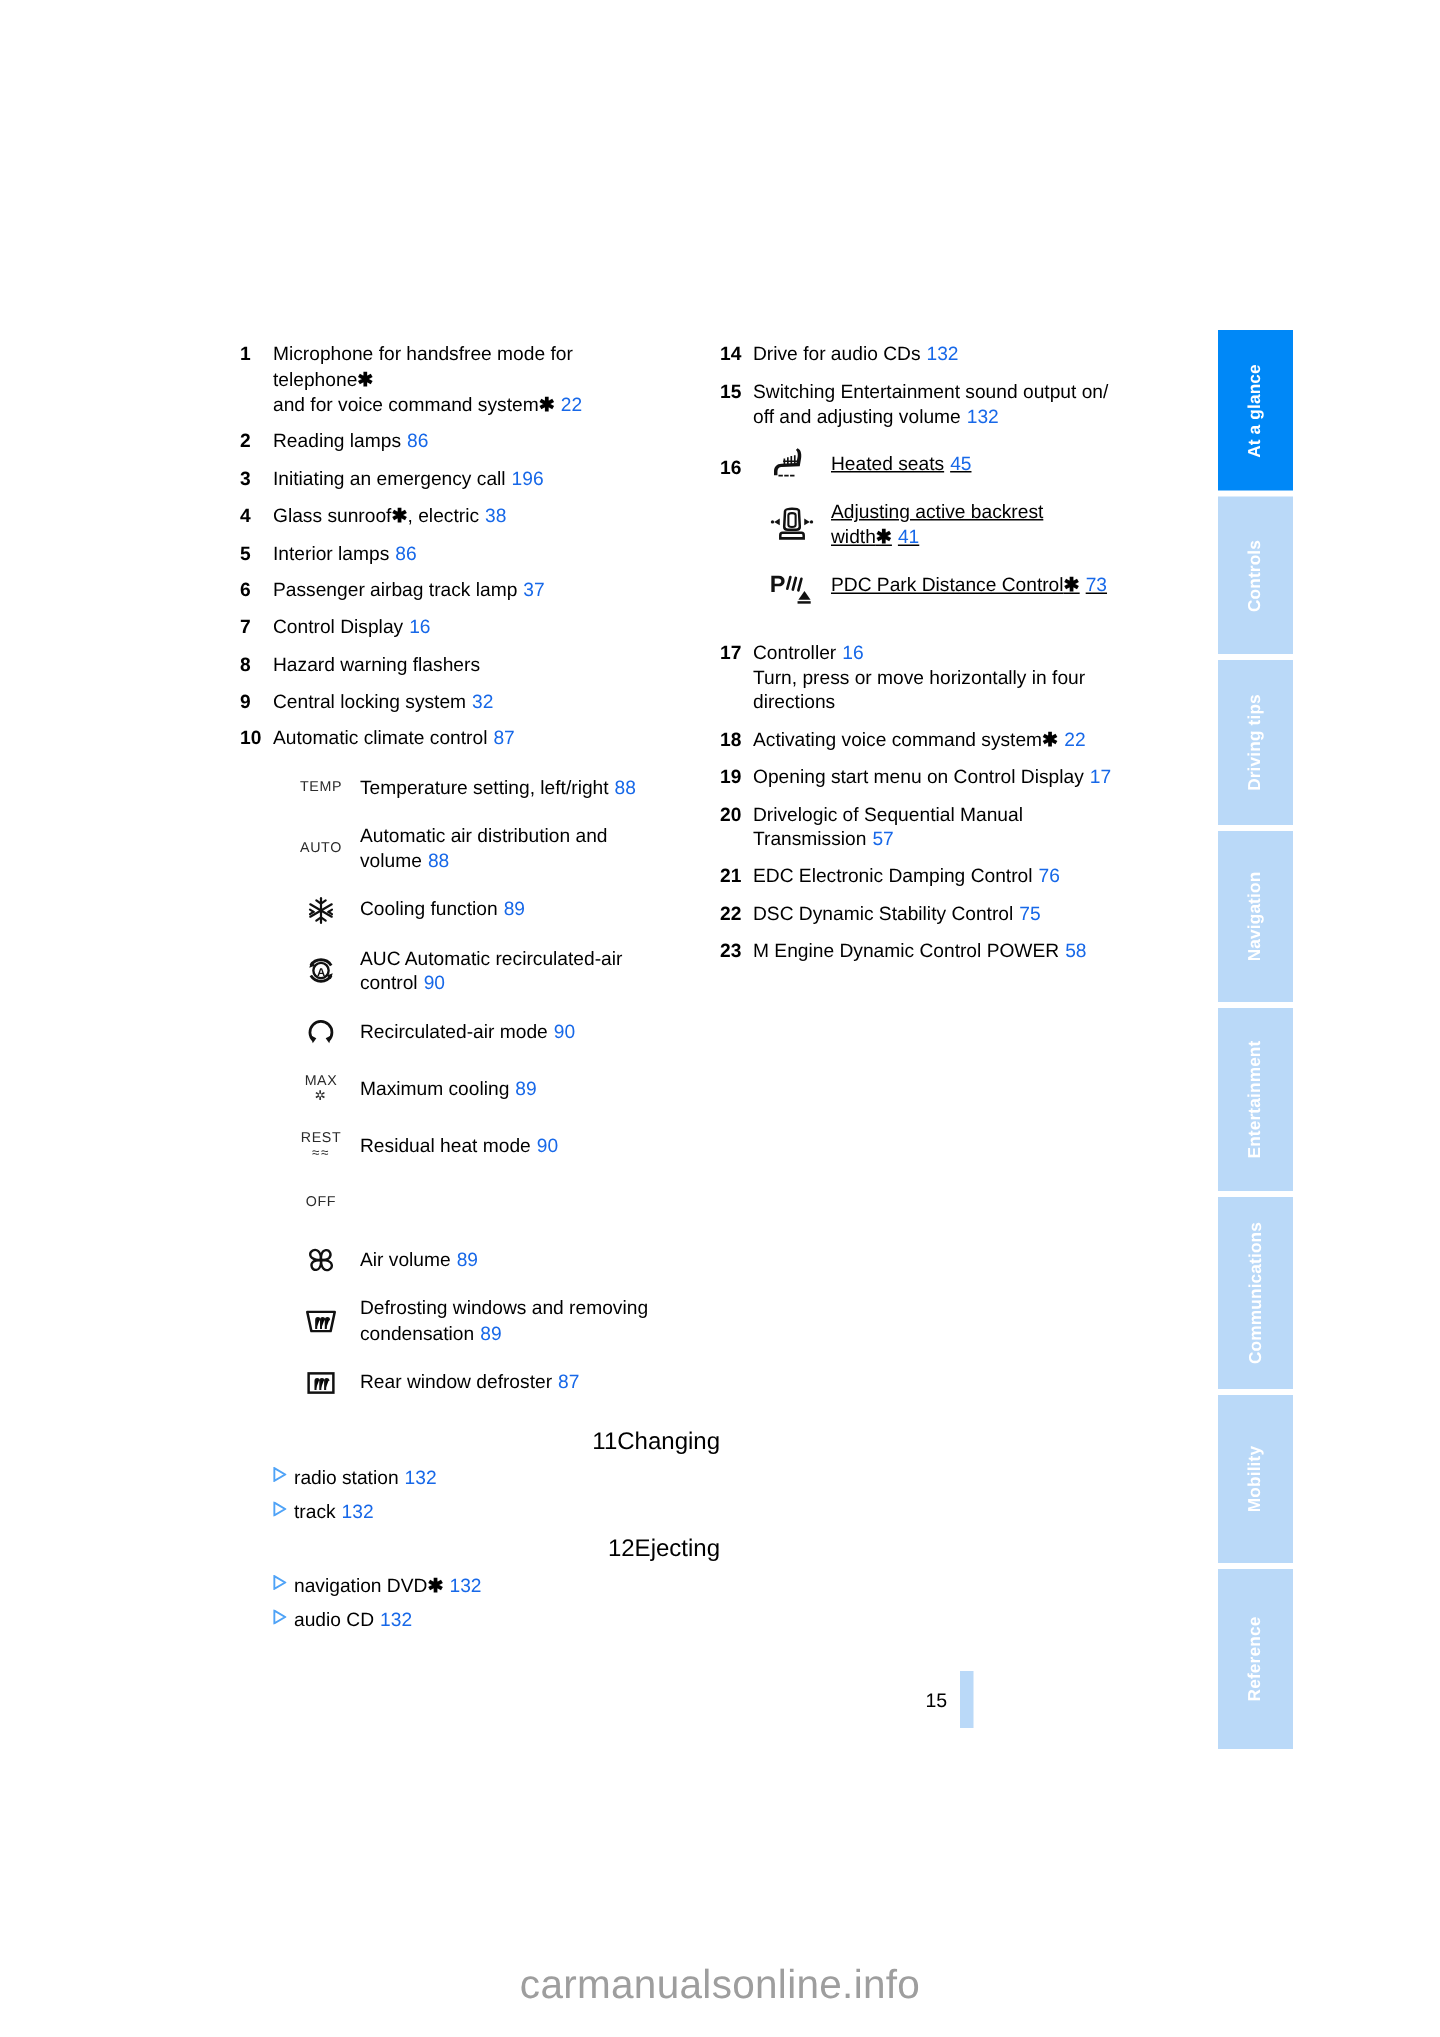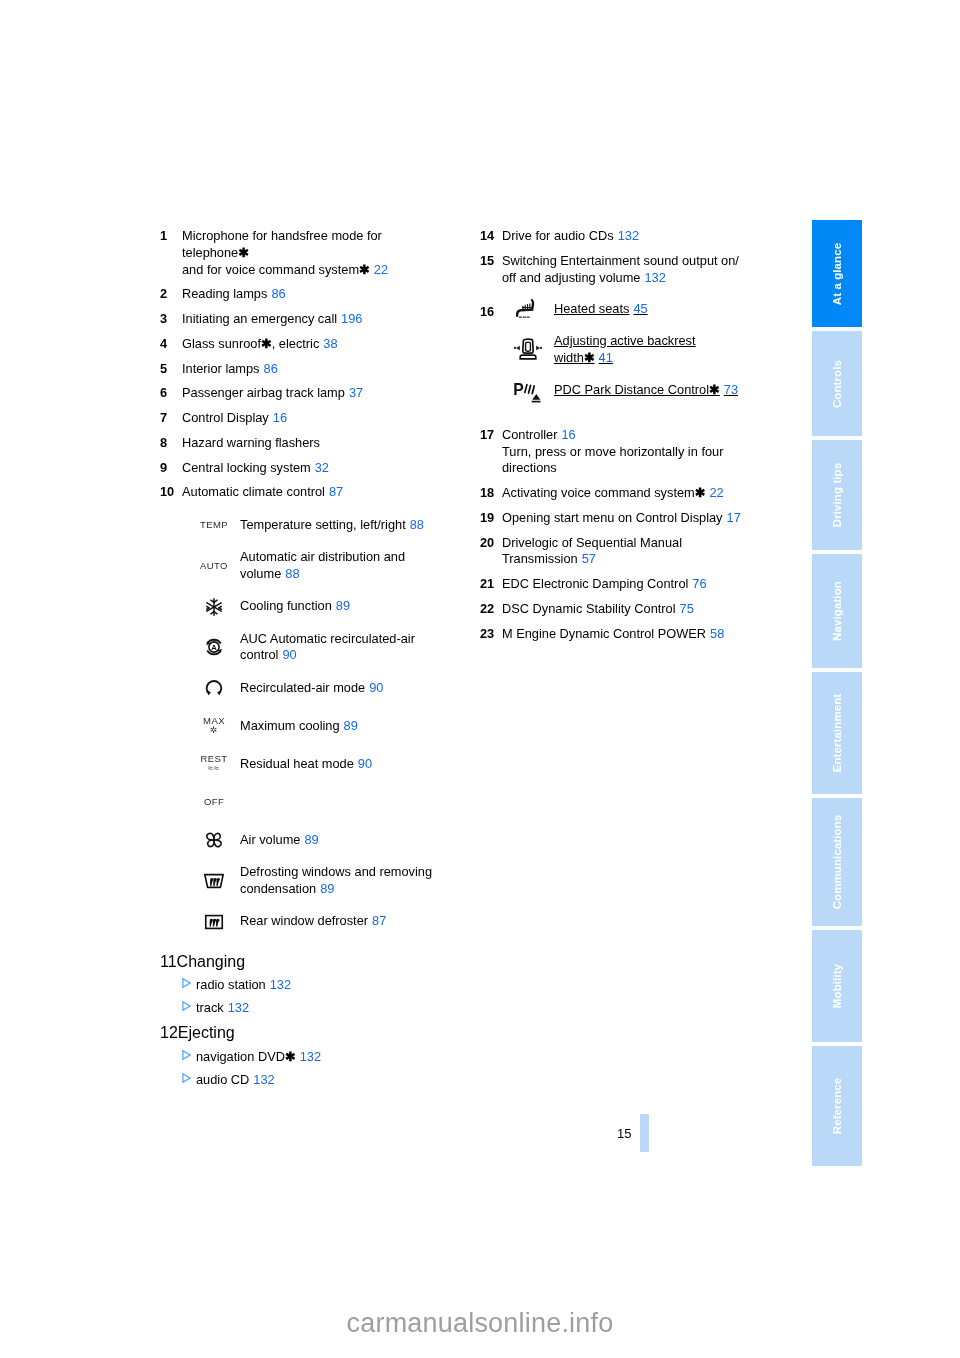--- a/index.html
+++ b/index.html
@@ -125,20 +125,21 @@
     font-size: 11px;
     line-height: 1;
     position: relative;
     top: -1px;
   }
   .tri svg { display: block; }
   .entry-head {
     display: flex;
     line-height: 1.31;
     margin-bottom: 3px;
+    justify-content: flex-end;
   }
 
   
   .item16 {
     display: flex;
     margin-top: 18px;
     margin-bottom: 8px;
   }
   .item16 .num {
     font-weight: bold;

